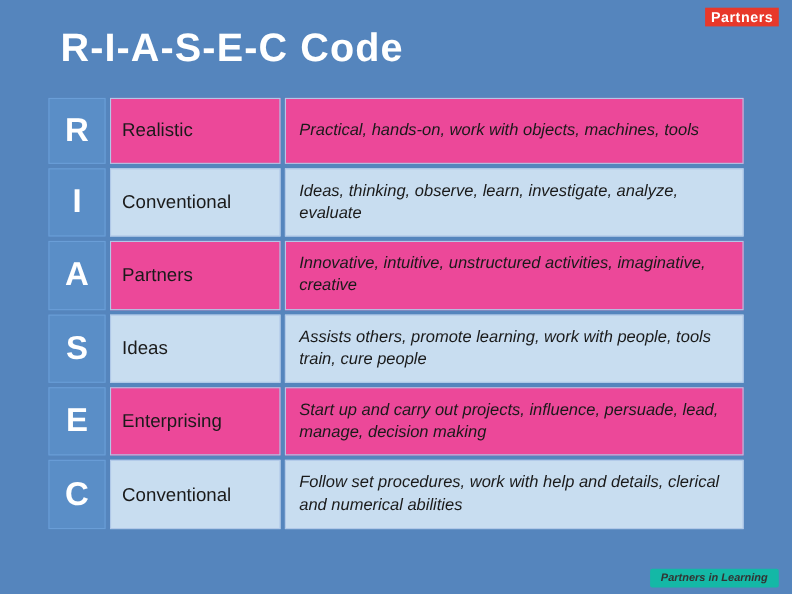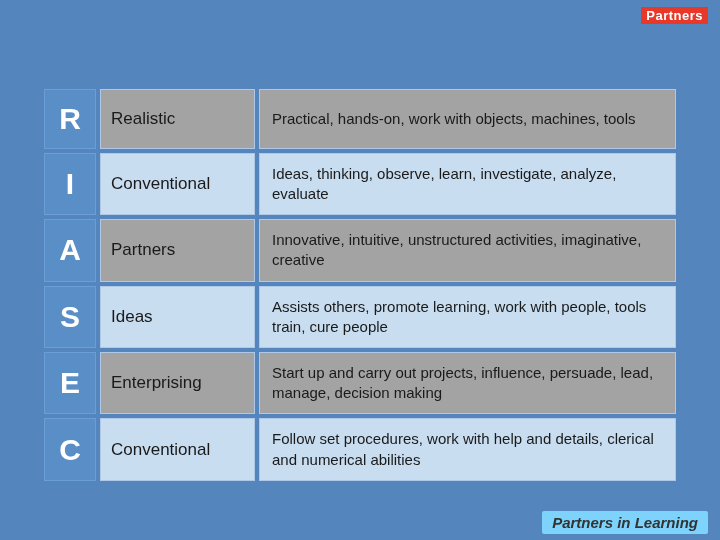--- a/index.html
+++ b/index.html
@@ -99,56 +99,58 @@
 
     
     .cell-desc {
       background-color: #d0e2f3;
       color: #1a1a1a;
       font-size: 15px;
       vertical-align: middle;
       padding: 6px 12px;
       border: 1px solid #b0c8e8;
       line-height: 1.35;
+      font-style: italic;
     }
 
     
     .row-odd .cell-name,
     .row-odd .cell-desc {
       background-color: #c8ddf0;
     }
 
     .row-even .cell-name,
     .row-even .cell-desc {
-      background-color: #a3a3a3;
+      background-color: #ec4899;
     }
 
     
     .partners-badge {
       position: absolute;
       bottom: 6px;
       right: 12px;
-      background-color: #7dd3fc;
+      background-color: #14b8a6;
       color: #333;
-      font-size: 15px;
+      font-size: 10px;
       padding: 3px 10px;
       font-style: italic;
       font-weight: bold;
       border-radius: 2px;
     }
   </style>
 </head>
 <body>
 
 <div class="page-container">
 
   <div class="microsoft-logo">
     <span>Partners</span>
   </div>
 
+  <div class="page-title">R-I-A-S-E-C  Code</div>
 
   <div class="table-container">
     <table class="riasec-table">
       <tbody id="table-body">
       <tr class="row-even">
             <td class="cell-letter">R</td>
             <td class="cell-name">Realistic</td>
             <td class="cell-desc">Practical, hands-on, work with objects, machines, tools</td>
           </tr>
           <tr class="row-odd">

